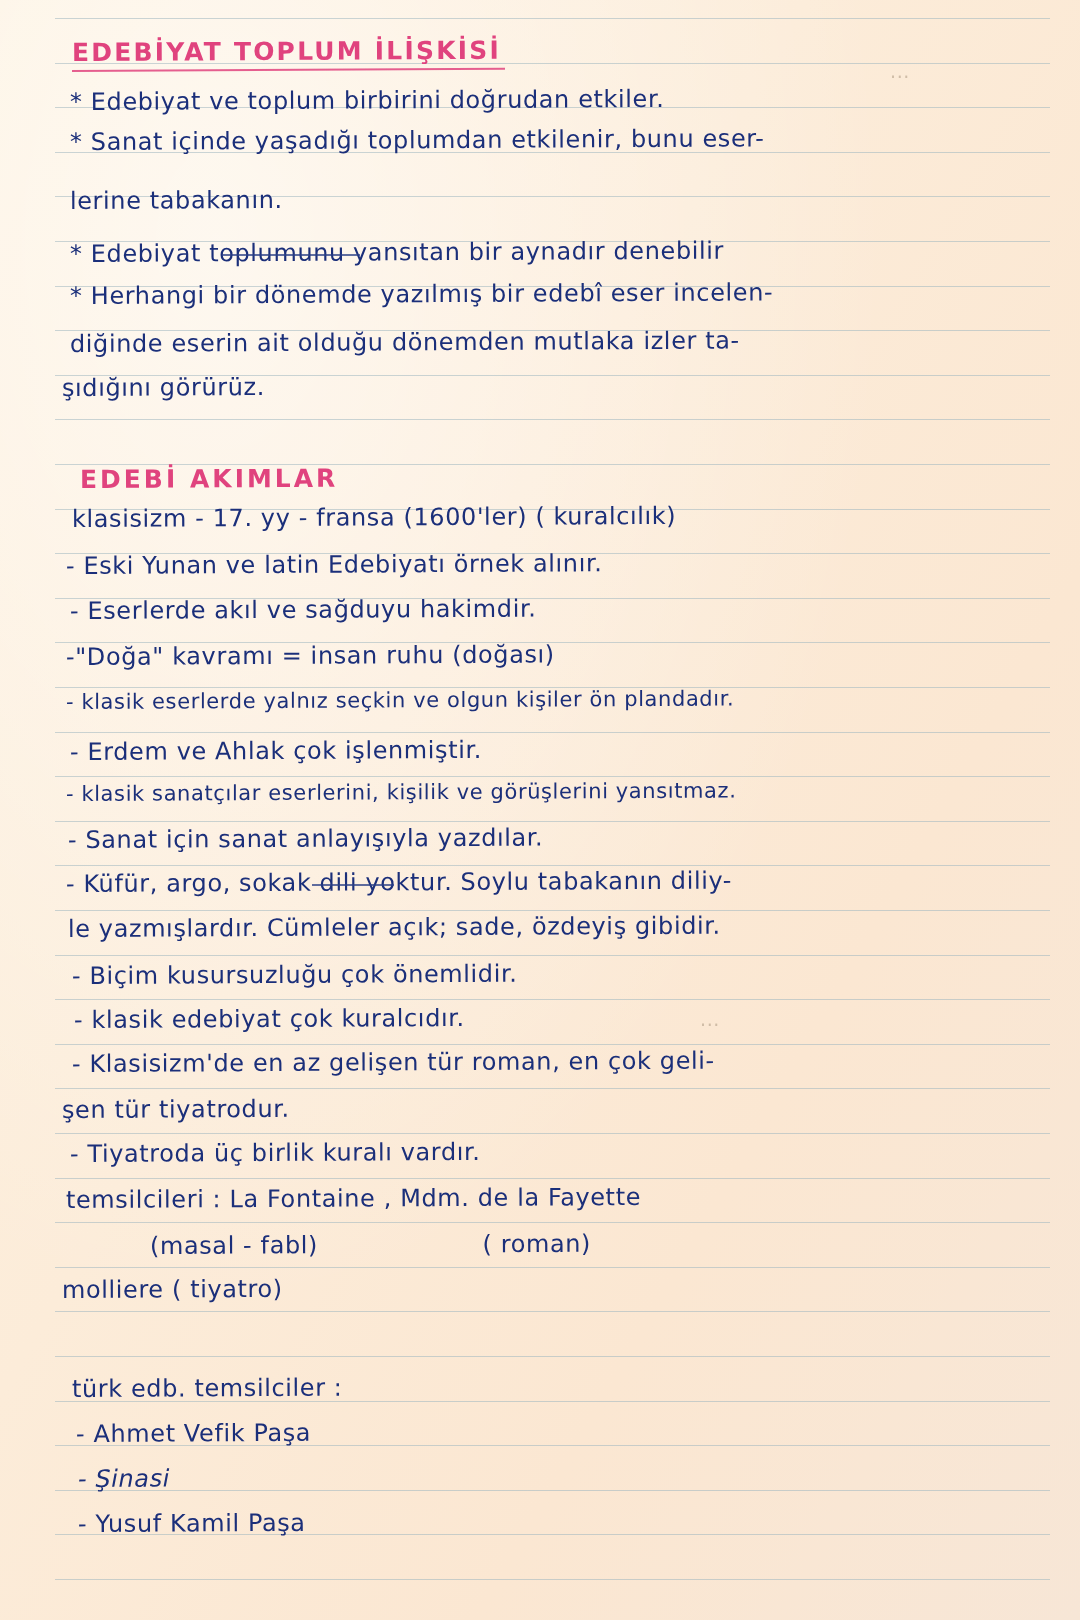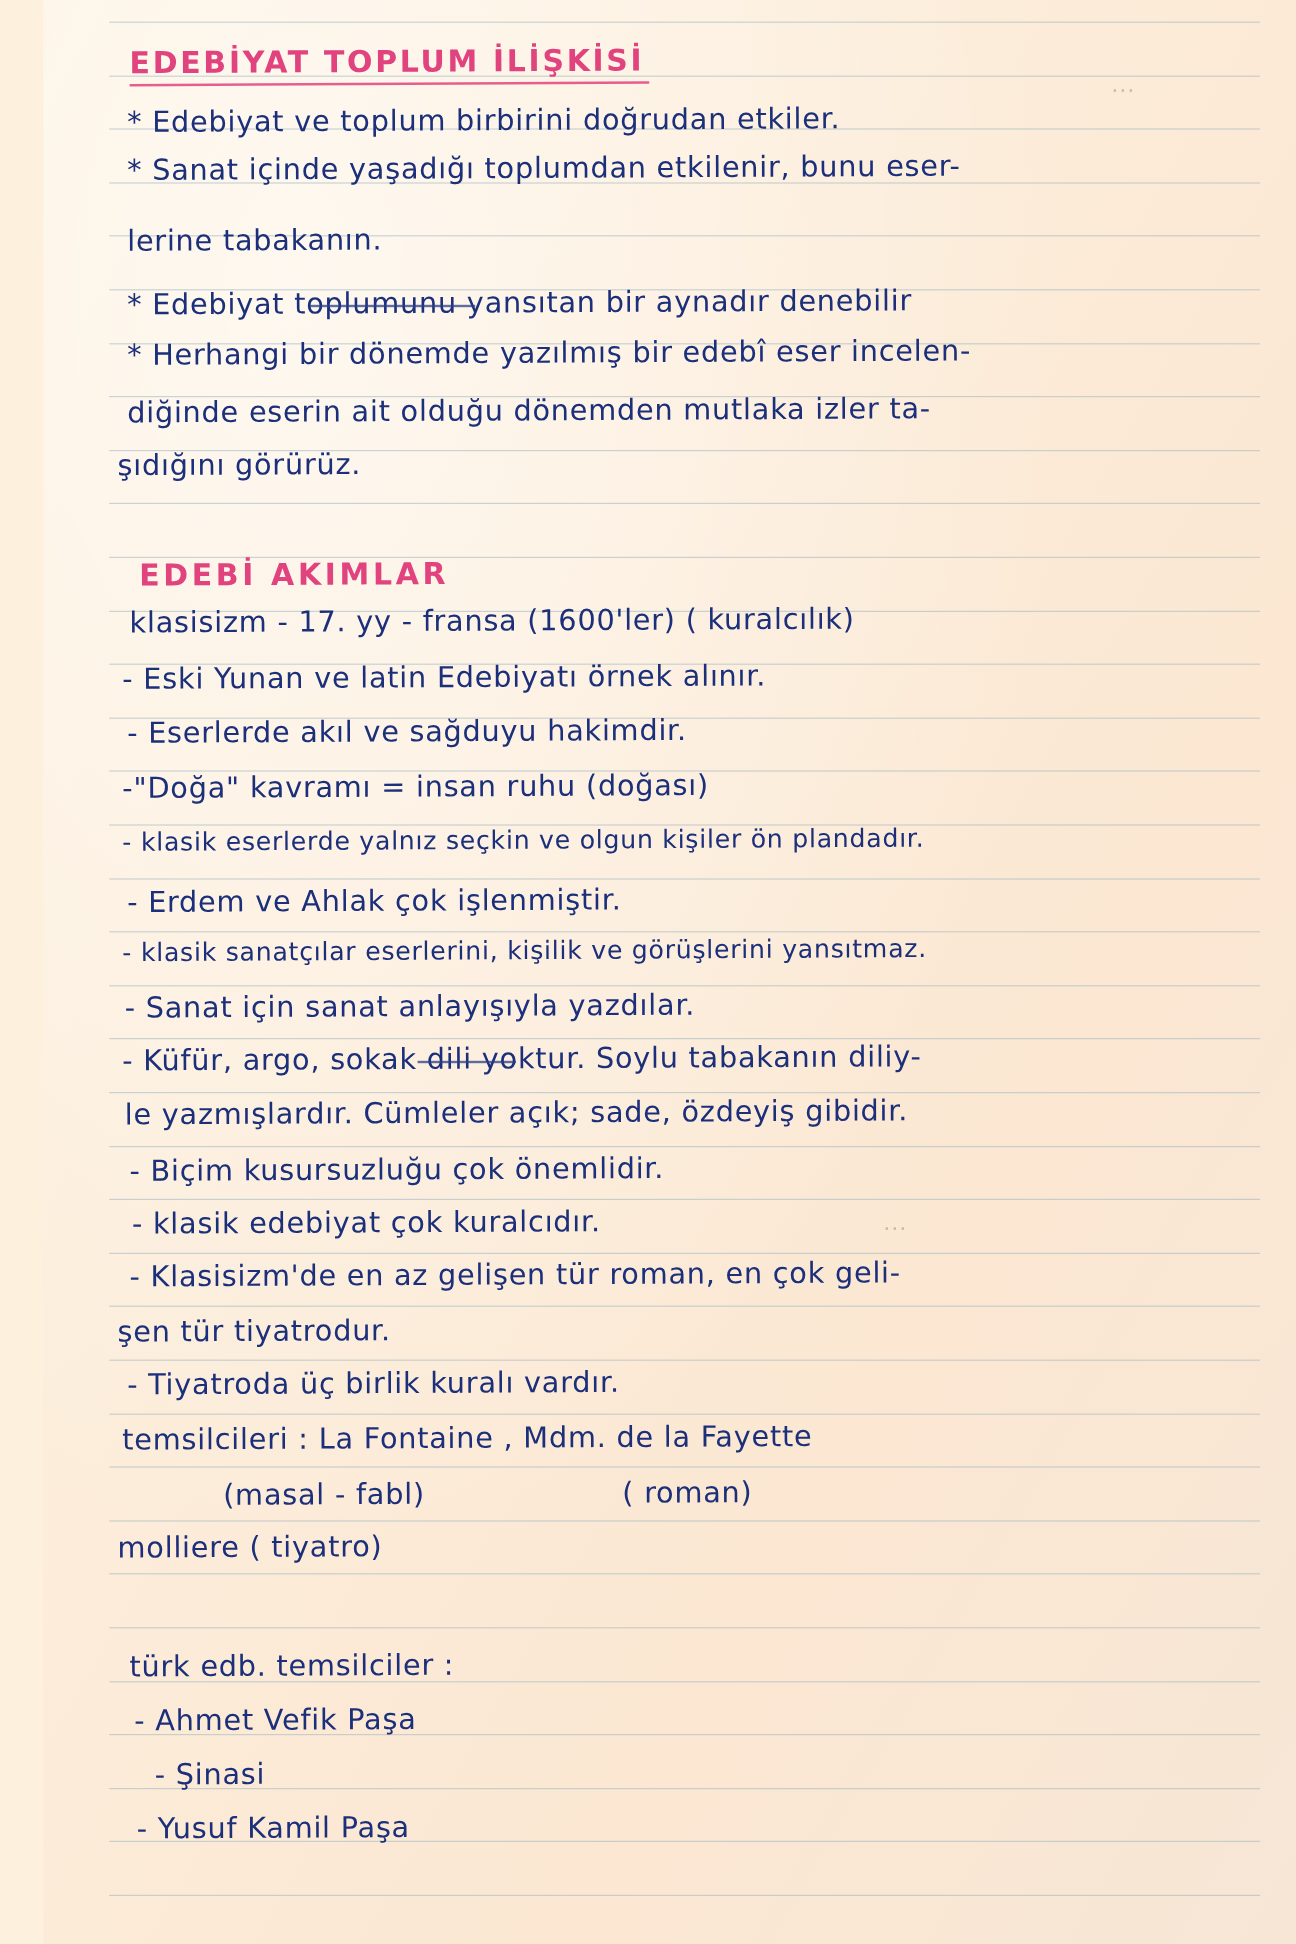--- a/index.html
+++ b/index.html
@@ -15,21 +15,20 @@
     position: relative;
   }
 
   
   #page {
     position: absolute;
     inset: 0;
     background:
       radial-gradient(ellipse at 20% 15%, rgba(255,255,255,0.55) 0%, rgba(255,255,255,0) 55%),
       linear-gradient(120deg, #fdf2e0 0%, #fcecd9 40%, #fbe7d2 70%, #f7e6d6 100%);
-    margin-left: 36px;
   }
 
   
   #rules {
     position: absolute;
     left: 0;
     right: 0;
     top: 0;
     bottom: 0;
     pointer-events: none;
@@ -170,17 +169,17 @@
     <div class="ln ink-blue tilt4" style="left:150px; top:1232px;">(masal - fabl)                    ( roman)</div>
     <div class="ln ink-blue tilt4" style="left:62px; top:1276px;">molliere ( tiyatro)</div>
 
     <div class="hand-rule" style="left:312px; top:884px; width:82px;"></div>
 
     <div class="ln ghost" style="left:890px; top:60px;">...</div>
     <div class="ln ghost" style="left:700px; top:1008px;">...</div>
 
     <div class="ln ink-blue tilt4" style="left:72px; top:1375px;">türk edb. temsilciler :</div>
     <div class="ln ink-blue tilt4" style="left:76px; top:1420px;">- Ahmet Vefik Paşa</div>
-    <div class="ln ink-blue tilt4" style="left:93px; top:1465px;">- Şinasi</div>
+    <div class="ln ink-blue tilt4" style="left:78px; top:1465px;font-style:italic;">- Şinasi</div>
     <div class="ln ink-blue tilt4" style="left:78px; top:1510px;">- Yusuf Kamil Paşa</div>
 
   </div>
 </div>
 
 </body></html>

